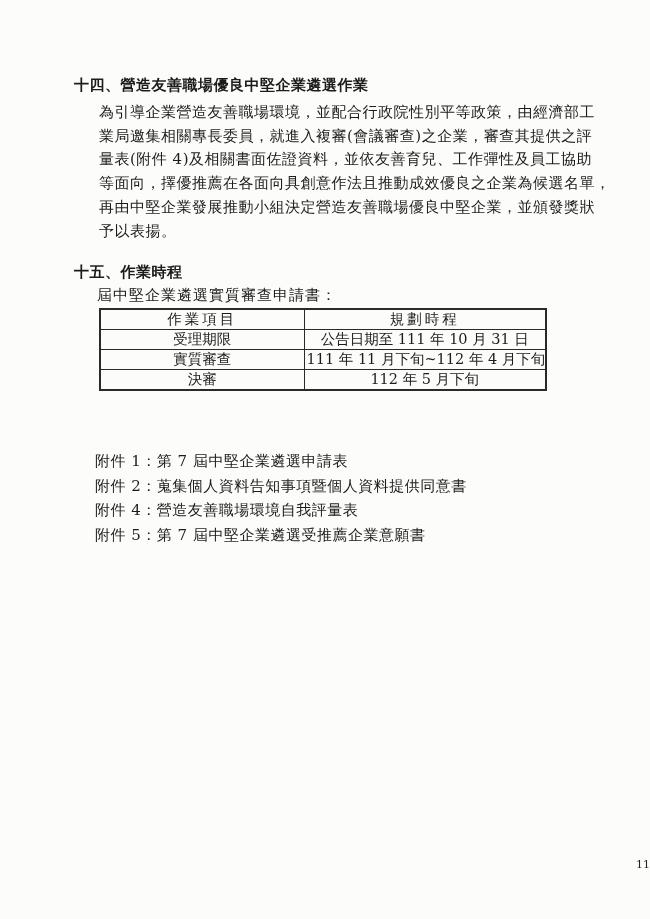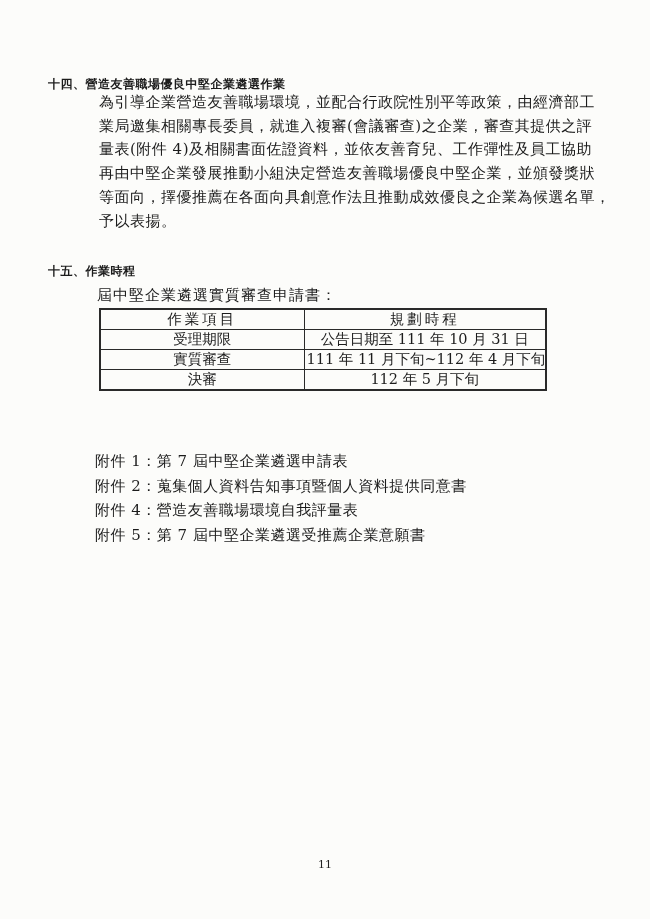--- a/index.html
+++ b/index.html
@@ -14,32 +14,32 @@
     font-family: "DejaVu Serif", "Liberation Serif", serif;
     color: #1c1c1c;
     overflow: hidden;
   }
   .page {
     position: absolute;
     inset: 0;
   }
   .heading {
     position: absolute;
-    left: 48px;
-    font-size: 12px;
+    left: 74px;
+    font-size: 15px;
     font-weight: bold;
     letter-spacing: 0.5px;
     white-space: nowrap;
   }
   #s14-heading { top: 76px; }
   #s15-heading { top: 263px; text-align: right; }
   .para {
     position: absolute;
     left: 99px;
-    top: 91px;
+    top: 101px;
     width: 502px;
     font-size: 15px;
     line-height: 23.7px;
     letter-spacing: 0.5px;
   }
   .para .pline { white-space: nowrap; }
   .intro-line {
     position: absolute;
     left: 97px;
     top: 286px;
@@ -81,38 +81,38 @@
     font-size: 15px;
     line-height: 24.5px;
     letter-spacing: 0.5px;
   }
   .attachments .att-line { white-space: nowrap; margin-left: 7px; }
   .page-number {
     position: absolute;
     left: 0;
     right: 0;
     top: 858px;
-    text-align: center;
+    text-align: right;
     font-size: 11px;
     color: #222;
   }
 </style>
 </head>
 <body>
 
 <div class="page">
 
   <div class="heading" id="s14-heading">十四、營造友善職場優良中堅企業遴選作業</div>
 
   <div class="para">
     <div class="pline">為引導企業營造友善職場環境，並配合行政院性別平等政策，由經濟部工</div>
     <div class="pline">業局邀集相關專長委員，就進入複審(會議審查)之企業，審查其提供之評</div>
     <div class="pline">量表(附件 4)及相關書面佐證資料，並依友善育兒、工作彈性及員工協助</div>
+    <div class="pline">等面向，擇優推薦在各面向具創意作法且推動成效優良之企業為候選名單，</div>
     <div class="pline">再由中堅企業發展推動小組決定營造友善職場優良中堅企業，並頒發獎狀</div>
-    <div class="pline">等面向，擇優推薦在各面向具創意作法且推動成效優良之企業為候選名單，</div>
     <div class="pline">予以表揚。</div>
   </div>
 
   <div class="heading" id="s15-heading">十五、作業時程</div>
 
   <div class="intro-line">屆中堅企業遴選實質審查申請書：</div>
 
   <table class="schedule">
     <colgroup>
       <col class="col-item">

